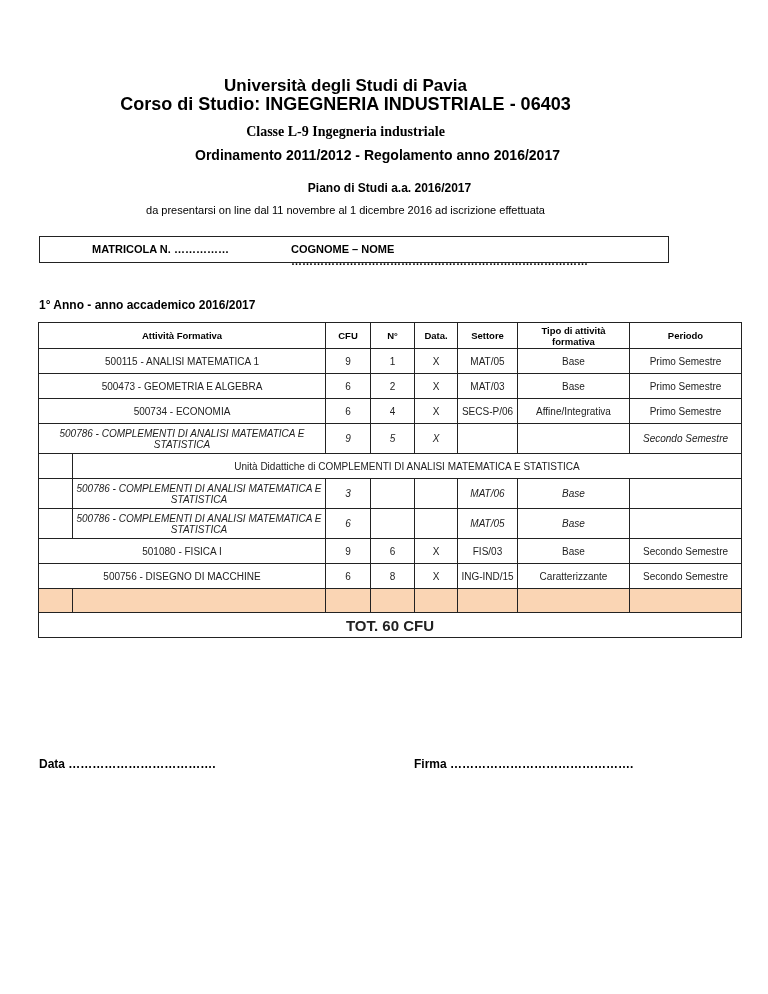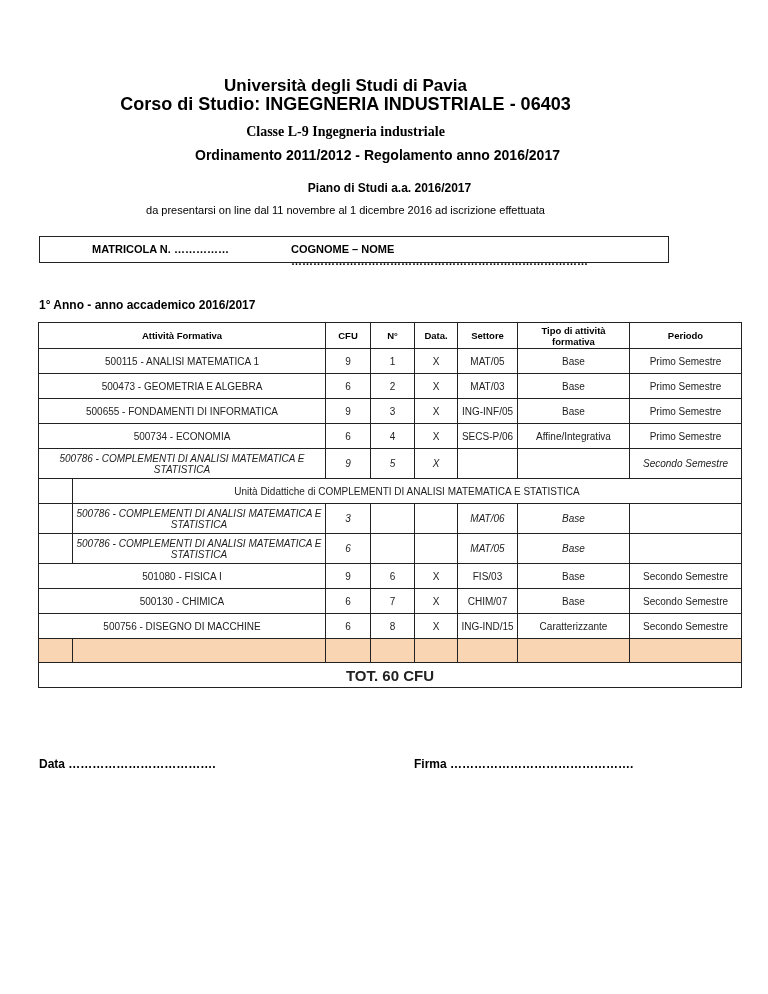--- a/index.html
+++ b/index.html
@@ -74,29 +74,20 @@
   <tr>
     <td colspan="2" class="left">500473 - GEOMETRIA E ALGEBRA</td>
     <td>6</td>
     <td>2</td>
     <td>X</td>
     <td>MAT/03</td>
     <td>Base</td>
     <td>Primo Semestre</td>
   </tr>
   <tr>
-    <td colspan="2" class="left">500655 - FONDAMENTI DI INFORMATICA</td>
-    <td>9</td>
-    <td>3</td>
-    <td>X</td>
-    <td>ING-INF/05</td>
-    <td>Base</td>
-    <td>Primo Semestre</td>
-  </tr>
-  <tr>
     <td colspan="2" class="left">500734 - ECONOMIA</td>
     <td>6</td>
     <td>4</td>
     <td>X</td>
     <td>SECS-P/06</td>
     <td>Affine/Integrativa</td>
     <td>Primo Semestre</td>
   </tr>
   <tr class="tall">
     <td colspan="2" class="left">500786 - COMPLEMENTI DI ANALISI MATEMATICA E STATISTICA</td>
@@ -134,29 +125,20 @@
   <tr>
     <td colspan="2" class="left">501080 - FISICA I</td>
     <td>9</td>
     <td>6</td>
     <td>X</td>
     <td>FIS/03</td>
     <td>Base</td>
     <td>Secondo Semestre</td>
   </tr>
   <tr>
-    <td colspan="2" class="left">500130 - CHIMICA</td>
-    <td>6</td>
-    <td>7</td>
-    <td>X</td>
-    <td>CHIM/07</td>
-    <td>Base</td>
-    <td>Secondo Semestre</td>
-  </tr>
-  <tr>
     <td colspan="2" class="left">500756 - DISEGNO DI MACCHINE</td>
     <td>6</td>
     <td>8</td>
     <td>X</td>
     <td>ING-IND/15</td>
     <td>Caratterizzante</td>
     <td>Secondo Semestre</td>
   </tr>
   <tr class="orange">
     <td></td>

